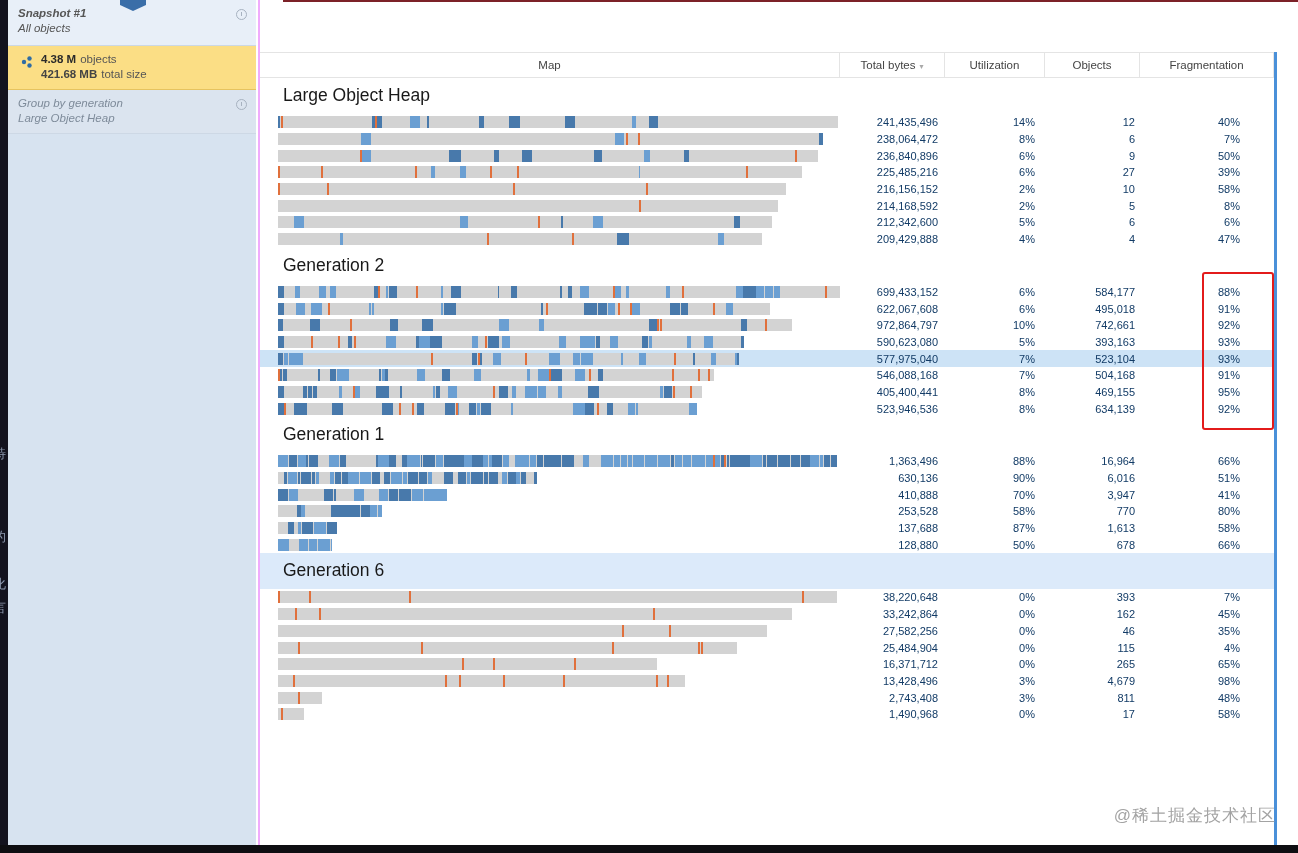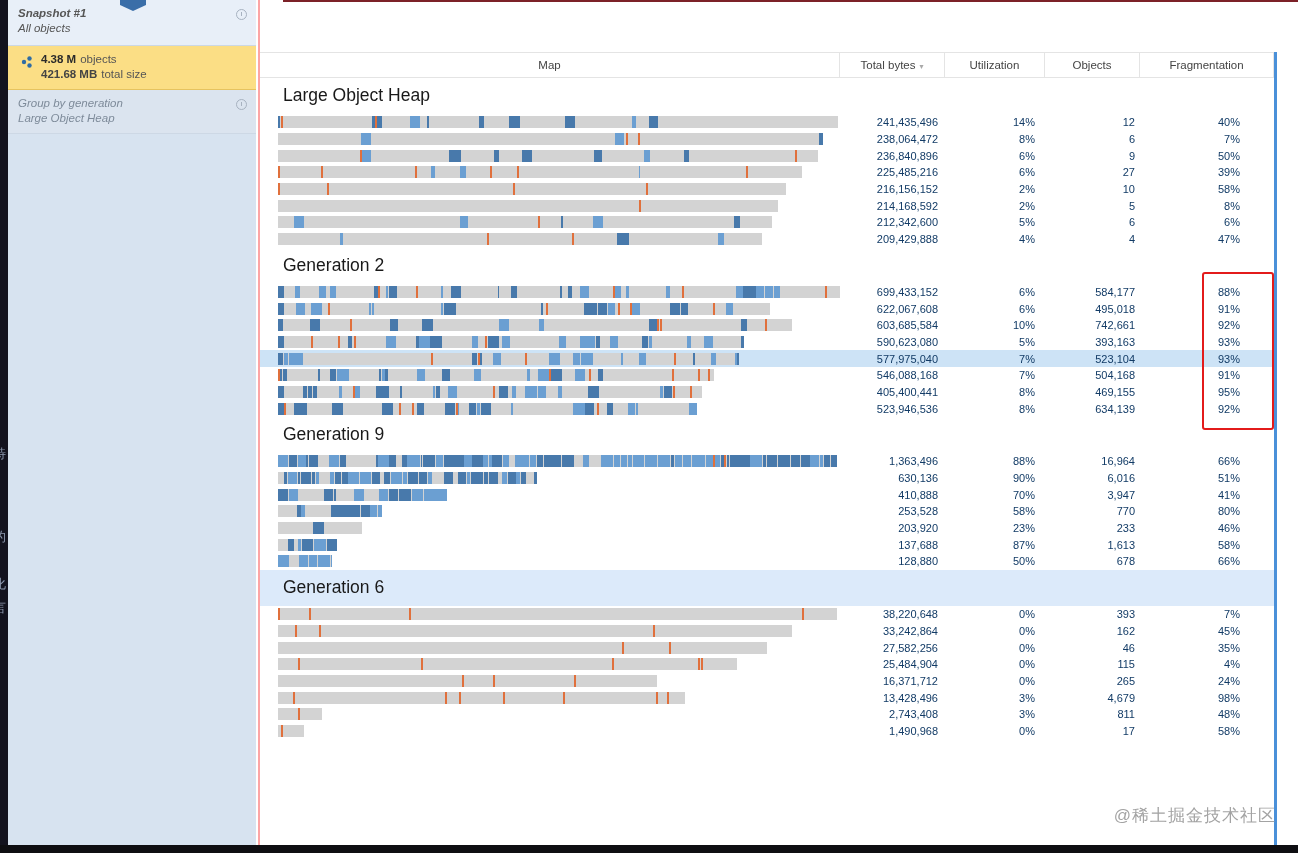--- a/index.html
+++ b/index.html
@@ -1,17 +1,17 @@
 <!DOCTYPE html>
 <html><head>
 <meta charset="utf-8">
 <style>
   html,body{margin:0;padding:0}
   body{font-family:"Liberation Sans",sans-serif;background:#9a9a9a}
-  .screen{position:relative;width:1298px;height:853px;background:#fca5a5;overflow:hidden}
+  .screen{position:relative;width:1298px;height:853px;background:#f0abfc;overflow:hidden}
 
   
   .edge-strip{position:absolute;left:0;top:0;width:8px;height:853px;background:#13131f;overflow:hidden;z-index:4}
   .edge-glyph{position:absolute;left:-7px;color:#8b97ad;font-size:13px;line-height:14px}
 
   
   .sidebar{position:absolute;left:8px;top:0;width:250px;height:845px;background:#d7e3f0;border-right:2px solid #fff;box-sizing:border-box}
   .snap-head{position:relative;height:46px;background:#e8eff8;border-bottom:1px solid #ccd8e5;padding:7px 0 0 10px;font-style:italic;color:#555;box-sizing:border-box}
   .snap-title{font-size:11.5px;font-weight:700}
   .snap-sub{font-size:11.5px;margin-top:3px}
@@ -336,21 +336,21 @@
                     <i style="left: 220.532px; width: 10.9487px; background: rgb(107, 159, 210);"></i>
                     <i style="left: 260.815px; width: 5.40481px; background: rgb(107, 159, 210);"></i>
                     <i style="left: 370.905px; width: 8.59137px; background: rgb(72, 121, 171);"></i>
                     <i style="left: 462.639px; width: 6.72435px; background: rgb(72, 121, 171);"></i>
                     <i style="left: 72.1846px; width: 2px; background: rgb(224, 112, 60);"></i>
                     <i style="left: 382.13px; width: 2px; background: rgb(224, 112, 60);"></i>
                     <i style="left: 487.451px; width: 2px; background: rgb(224, 112, 60);"></i>
                     <i style="left: 378.569px; width: 2px; background: rgb(224, 112, 60);"></i>
                   </div>
                 </div>
-                <div class="cell num col-total-bytes">603,685,584</div>
+                <div class="cell num col-total-bytes">972,864,797</div>
                 <div class="cell num col-utilization">10%</div>
                 <div class="cell num col-objects">742,661</div>
                 <div class="cell num col-fragmentation">92%</div>
               </div>
               <div class="row">
                 <div class="cell map-cell">
                   <div class="bar" style="width: 466px; background: rgb(211, 211, 211);">
                     <i style="left: 0px; width: 6px; background: rgb(72, 121, 171);"></i>
                     <i style="left: 70.2677px; width: 3.88118px; background: rgb(72, 121, 171);"></i>
                     <i style="left: 108.295px; width: 9.26007px; background: rgb(107, 159, 210);"></i>
@@ -506,21 +506,21 @@
                 </div>
                 <div class="cell num col-total-bytes">523,946,536</div>
                 <div class="cell num col-utilization">8%</div>
                 <div class="cell num col-objects">634,139</div>
                 <div class="cell num col-fragmentation">92%</div>
               </div>
               <div class="red-box" style="border-color: rgb(227, 27, 27);"></div>
             </div>
           </section>
           <section>
-            <div class="sec-header">Generation 9</div>
+            <div class="sec-header">Generation 1</div>
             <div class="rows">
               <div class="row">
                 <div class="cell map-cell">
                   <div class="bar" style="width: 559px; background: rgb(211, 211, 211);">
                     <i style="left: 0px; width: 10.4516px; background: rgb(107, 159, 210);"></i>
                     <i style="left: 11.1516px; width: 7.66464px; background: rgb(72, 121, 171);"></i>
                     <i style="left: 19.5162px; width: 8.25949px; background: rgb(107, 159, 210);"></i>
                     <i style="left: 28.4757px; width: 1.65299px; background: rgb(72, 121, 171);"></i>
                     <i style="left: 30.8287px; width: 9.42617px; background: rgb(72, 121, 171);"></i>
                     <i style="left: 50.5336px; width: 10.5018px; background: rgb(107, 159, 210);"></i>
@@ -666,31 +666,20 @@
                     <i style="left: 99.6926px; width: 4.30745px; background: rgb(107, 159, 210);"></i>
                   </div>
                 </div>
                 <div class="cell num col-total-bytes">253,528</div>
                 <div class="cell num col-utilization">58%</div>
                 <div class="cell num col-objects">770</div>
                 <div class="cell num col-fragmentation">80%</div>
               </div>
               <div class="row">
                 <div class="cell map-cell">
-                  <div class="bar" style="width: 84px; background: rgb(211, 211, 211);">
-                    <i style="left: 35.4495px; width: 10.4065px; background: rgb(72, 121, 171);"></i>
-                  </div>
-                </div>
-                <div class="cell num col-total-bytes">203,920</div>
-                <div class="cell num col-utilization">23%</div>
-                <div class="cell num col-objects">233</div>
-                <div class="cell num col-fragmentation">46%</div>
-              </div>
-              <div class="row">
-                <div class="cell map-cell">
                   <div class="bar" style="width: 59px; background: rgb(211, 211, 211);">
                     <i style="left: 10.2388px; width: 5.85457px; background: rgb(72, 121, 171);"></i>
                     <i style="left: 19.915px; width: 3.56346px; background: rgb(107, 159, 210);"></i>
                     <i style="left: 24.1784px; width: 11.3096px; background: rgb(72, 121, 171);"></i>
                     <i style="left: 36.1881px; width: 12.0285px; background: rgb(107, 159, 210);"></i>
                     <i style="left: 48.9166px; width: 10.0834px; background: rgb(72, 121, 171);"></i>
                   </div>
                 </div>
                 <div class="cell num col-total-bytes">137,688</div>
                 <div class="cell num col-utilization">87%</div>
@@ -775,21 +764,21 @@
                 <div class="cell map-cell">
                   <div class="bar" style="width: 379px; background: rgb(211, 211, 211);">
                     <i style="left: 214.52px; width: 2px; background: rgb(224, 112, 60);"></i>
                     <i style="left: 295.866px; width: 2px; background: rgb(224, 112, 60);"></i>
                     <i style="left: 184.15px; width: 2px; background: rgb(224, 112, 60);"></i>
                   </div>
                 </div>
                 <div class="cell num col-total-bytes">16,371,712</div>
                 <div class="cell num col-utilization">0%</div>
                 <div class="cell num col-objects">265</div>
-                <div class="cell num col-fragmentation">24%</div>
+                <div class="cell num col-fragmentation">65%</div>
               </div>
               <div class="row">
                 <div class="cell map-cell">
                   <div class="bar" style="width: 407px; background: rgb(211, 211, 211);">
                     <i style="left: 378.407px; width: 2px; background: rgb(224, 112, 60);"></i>
                     <i style="left: 167.438px; width: 2px; background: rgb(224, 112, 60);"></i>
                     <i style="left: 181.49px; width: 2px; background: rgb(224, 112, 60);"></i>
                     <i style="left: 15.0213px; width: 2px; background: rgb(224, 112, 60);"></i>
                     <i style="left: 285.467px; width: 2px; background: rgb(224, 112, 60);"></i>
                     <i style="left: 388.736px; width: 2px; background: rgb(224, 112, 60);"></i>

